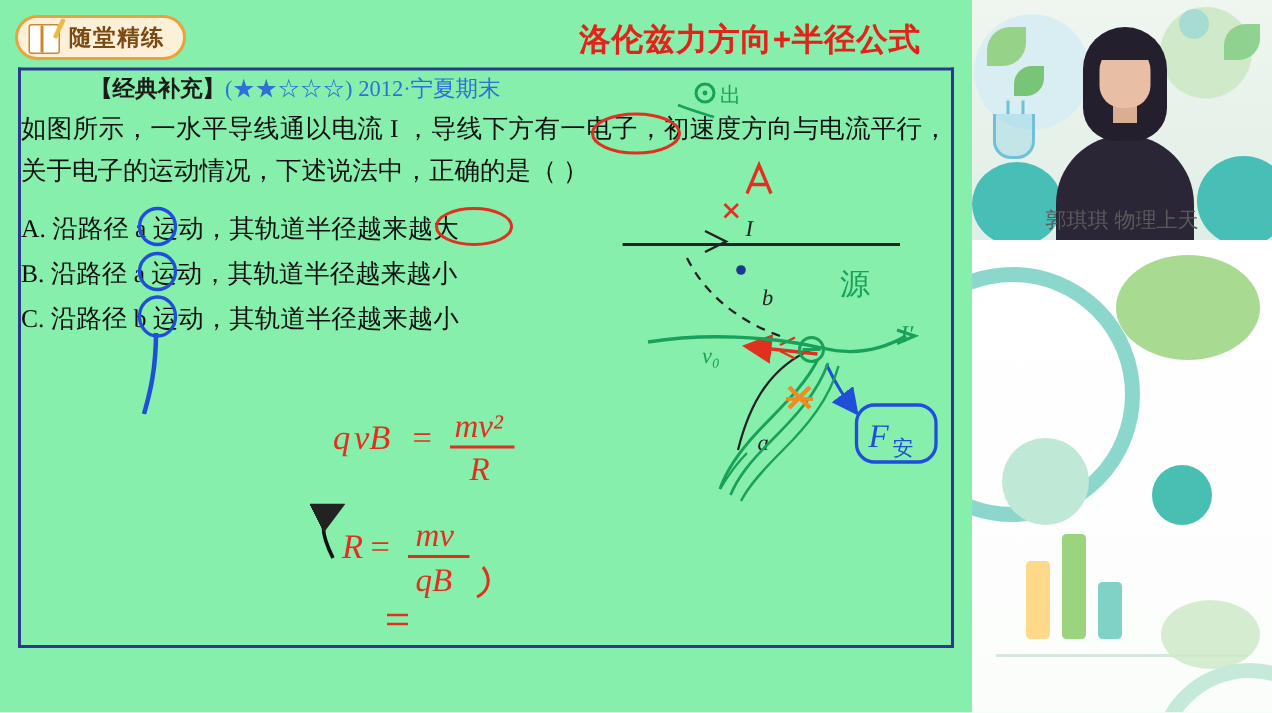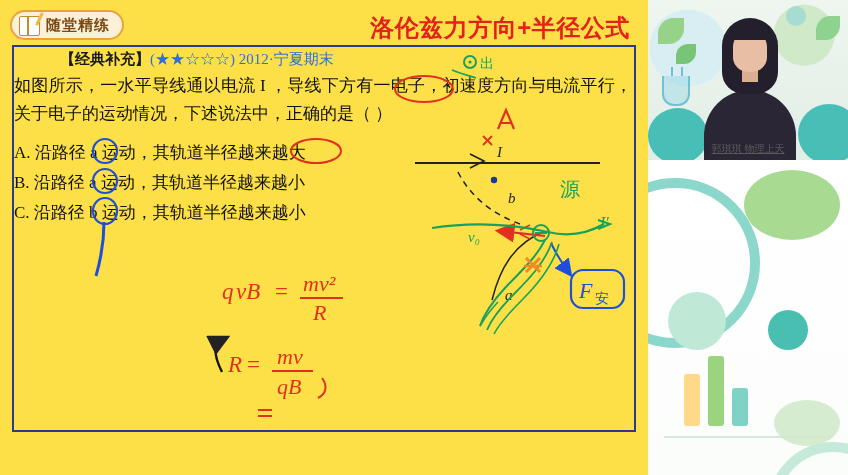--- a/index.html
+++ b/index.html
@@ -22,21 +22,21 @@
     background: #ffffff;
     overflow: hidden;
   }
 
   
   #slide {
     position: absolute;
     left: 0; top: 0;
     width: 648px;
     height: 475px;
-    background: #fde047;
+    background: #86efac;
     overflow: hidden;
   }
 
   
   #badge {
     position: absolute;
     left: 10px;
     top: 10px;
     height: 30px;
     min-width: 112px;
@@ -88,21 +88,21 @@
   }
 
   
   #slide-title {
     position: absolute;
     left: 355px;
     top: 12px;
     width: 290px;
     text-align: center;
     font-family: "Liberation Sans", sans-serif;
-    font-size: 24px;
+    font-size: 21px;
     font-weight: bold;
     color: #e2231a;
     letter-spacing: 0.5px;
     white-space: nowrap;
   }
 
   
   #header-rule {
     position: absolute;
     left: 12px;
@@ -286,24 +286,23 @@
     height: 14px;
     background: #d9ae92;
   }
   #cam-name {
     position: absolute;
     left: 0;
     bottom: 4px;
     width: 200px;
     text-align: center;
     font-family: "Liberation Sans", sans-serif;
-    font-size: 10px;
+    font-size: 14px;
     color: #5a5a5a;
     white-space: nowrap;
-    text-decoration: underline;
   }
   #panel {
     position: absolute;
     left: 0;
     top: 160px;
     width: 200px;
     height: 315px;
     background: #ffffff;
     overflow: hidden;
   }

